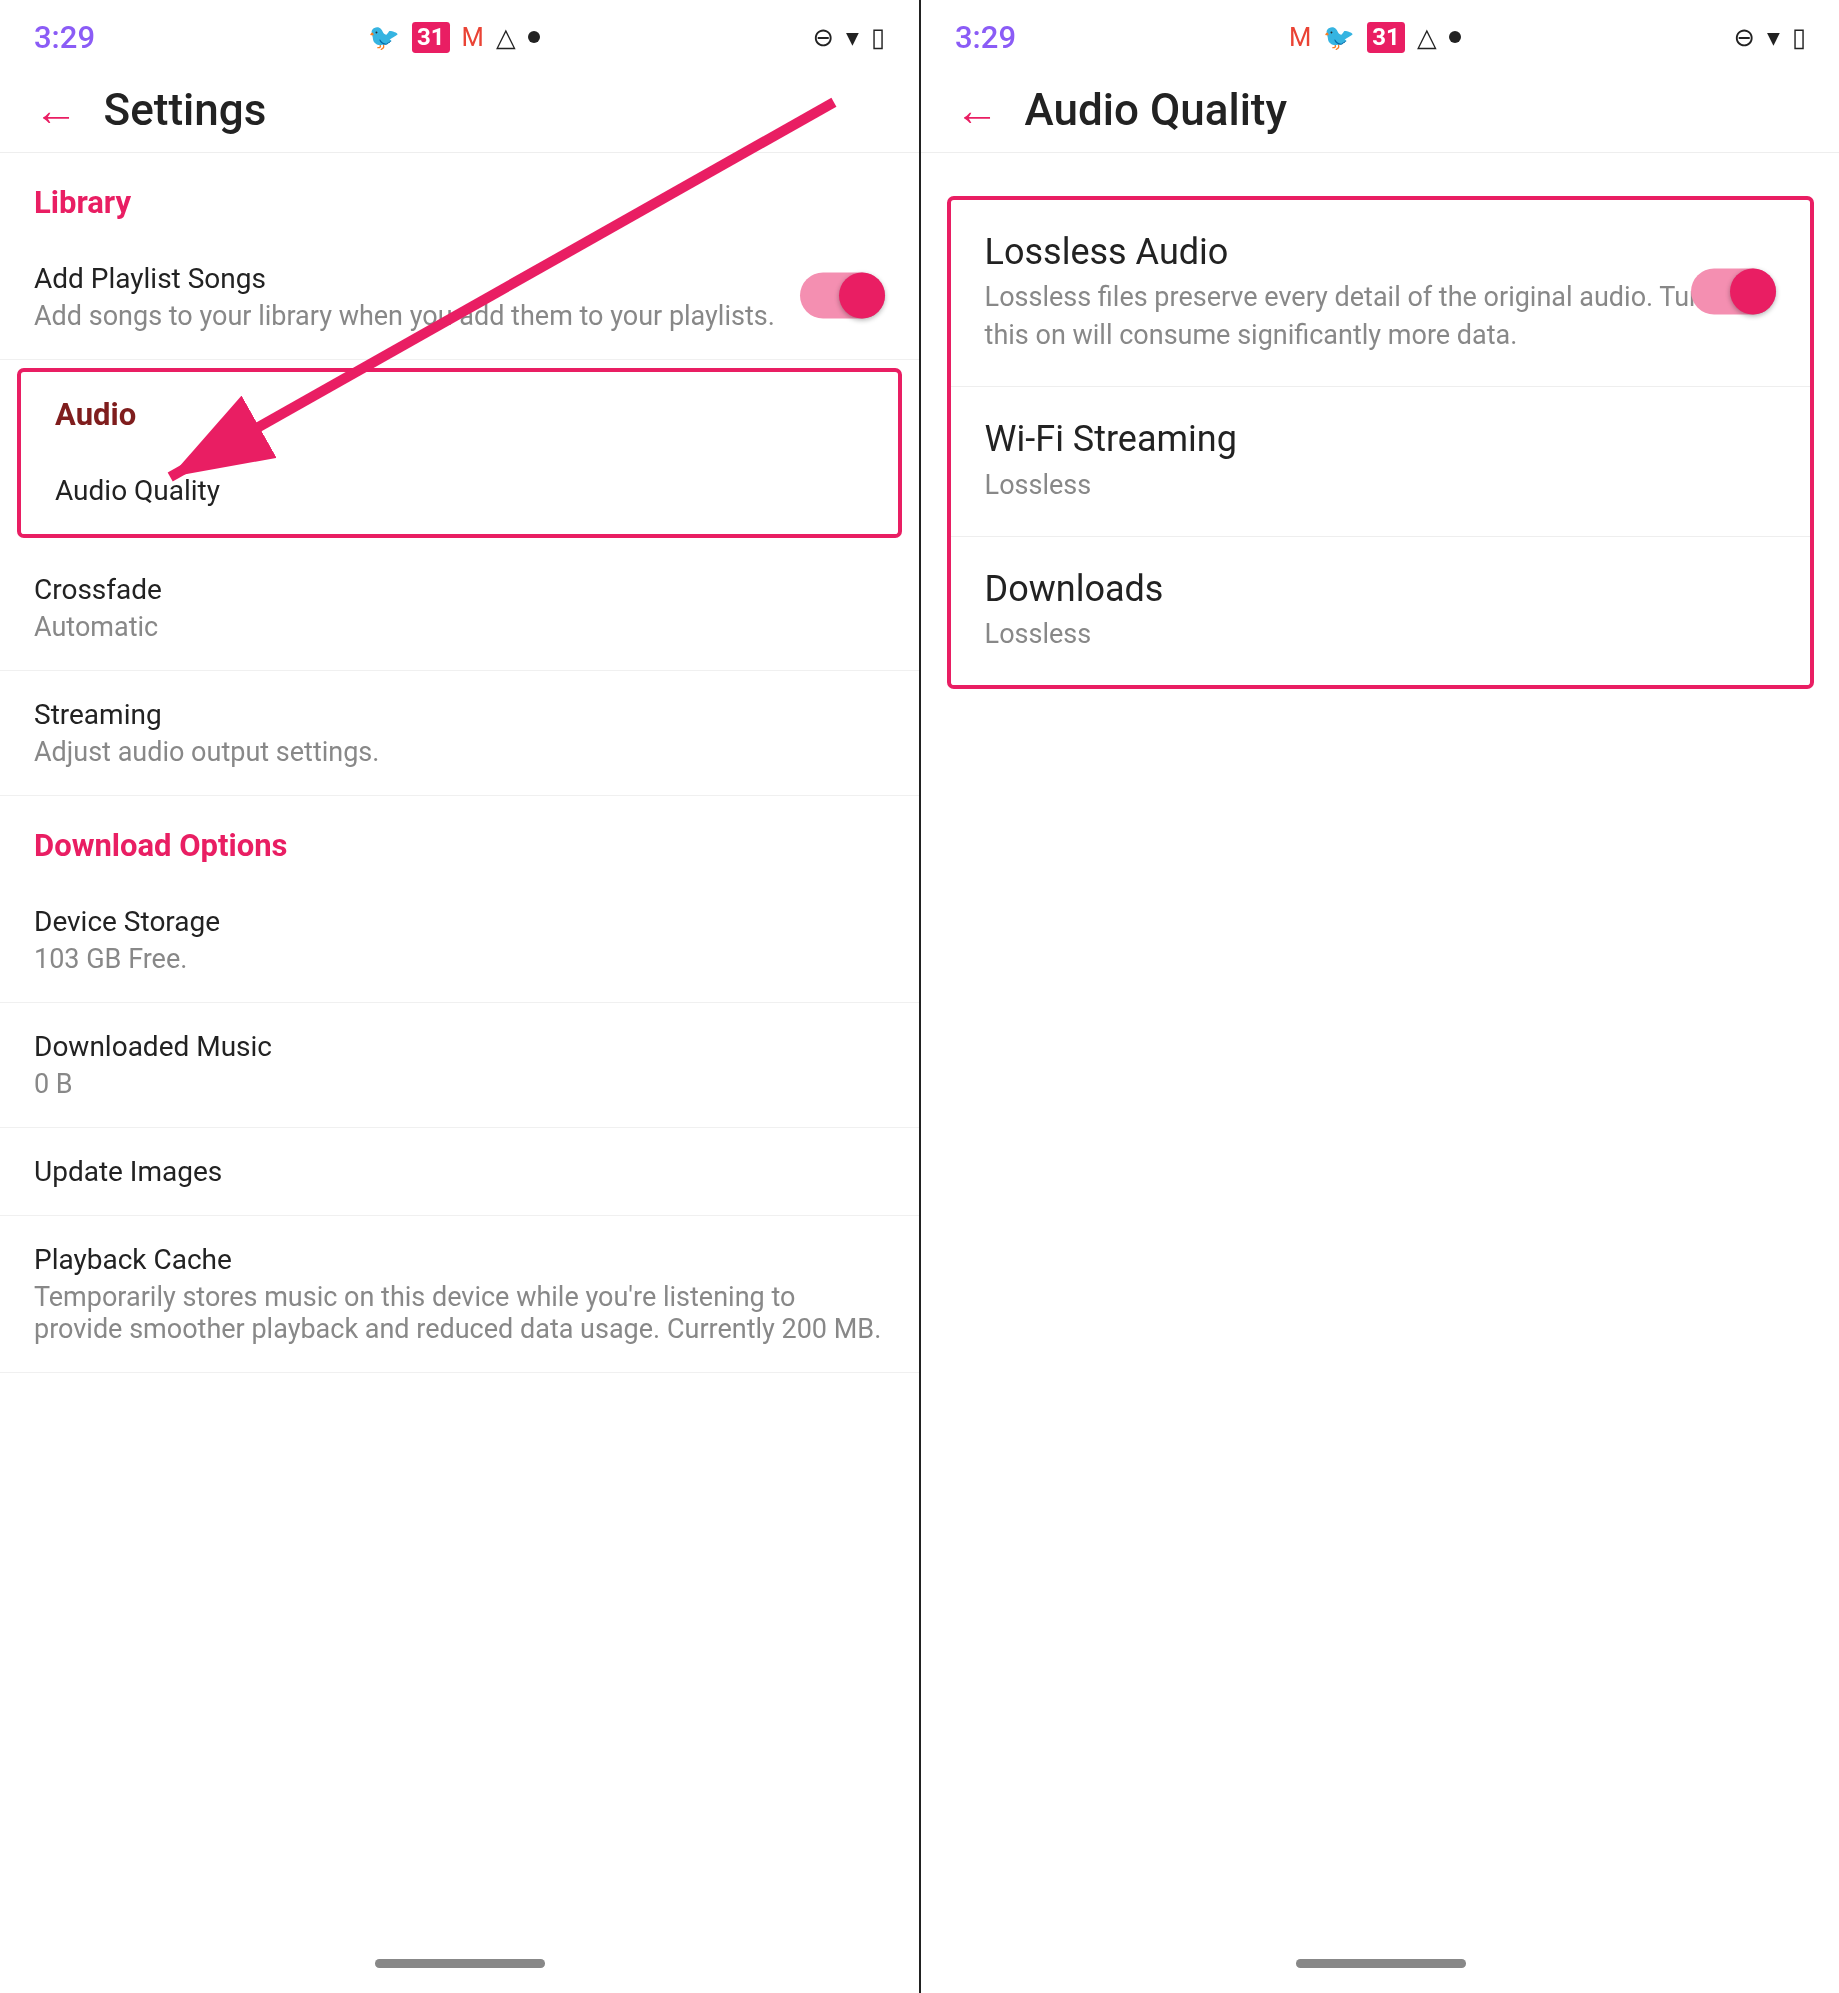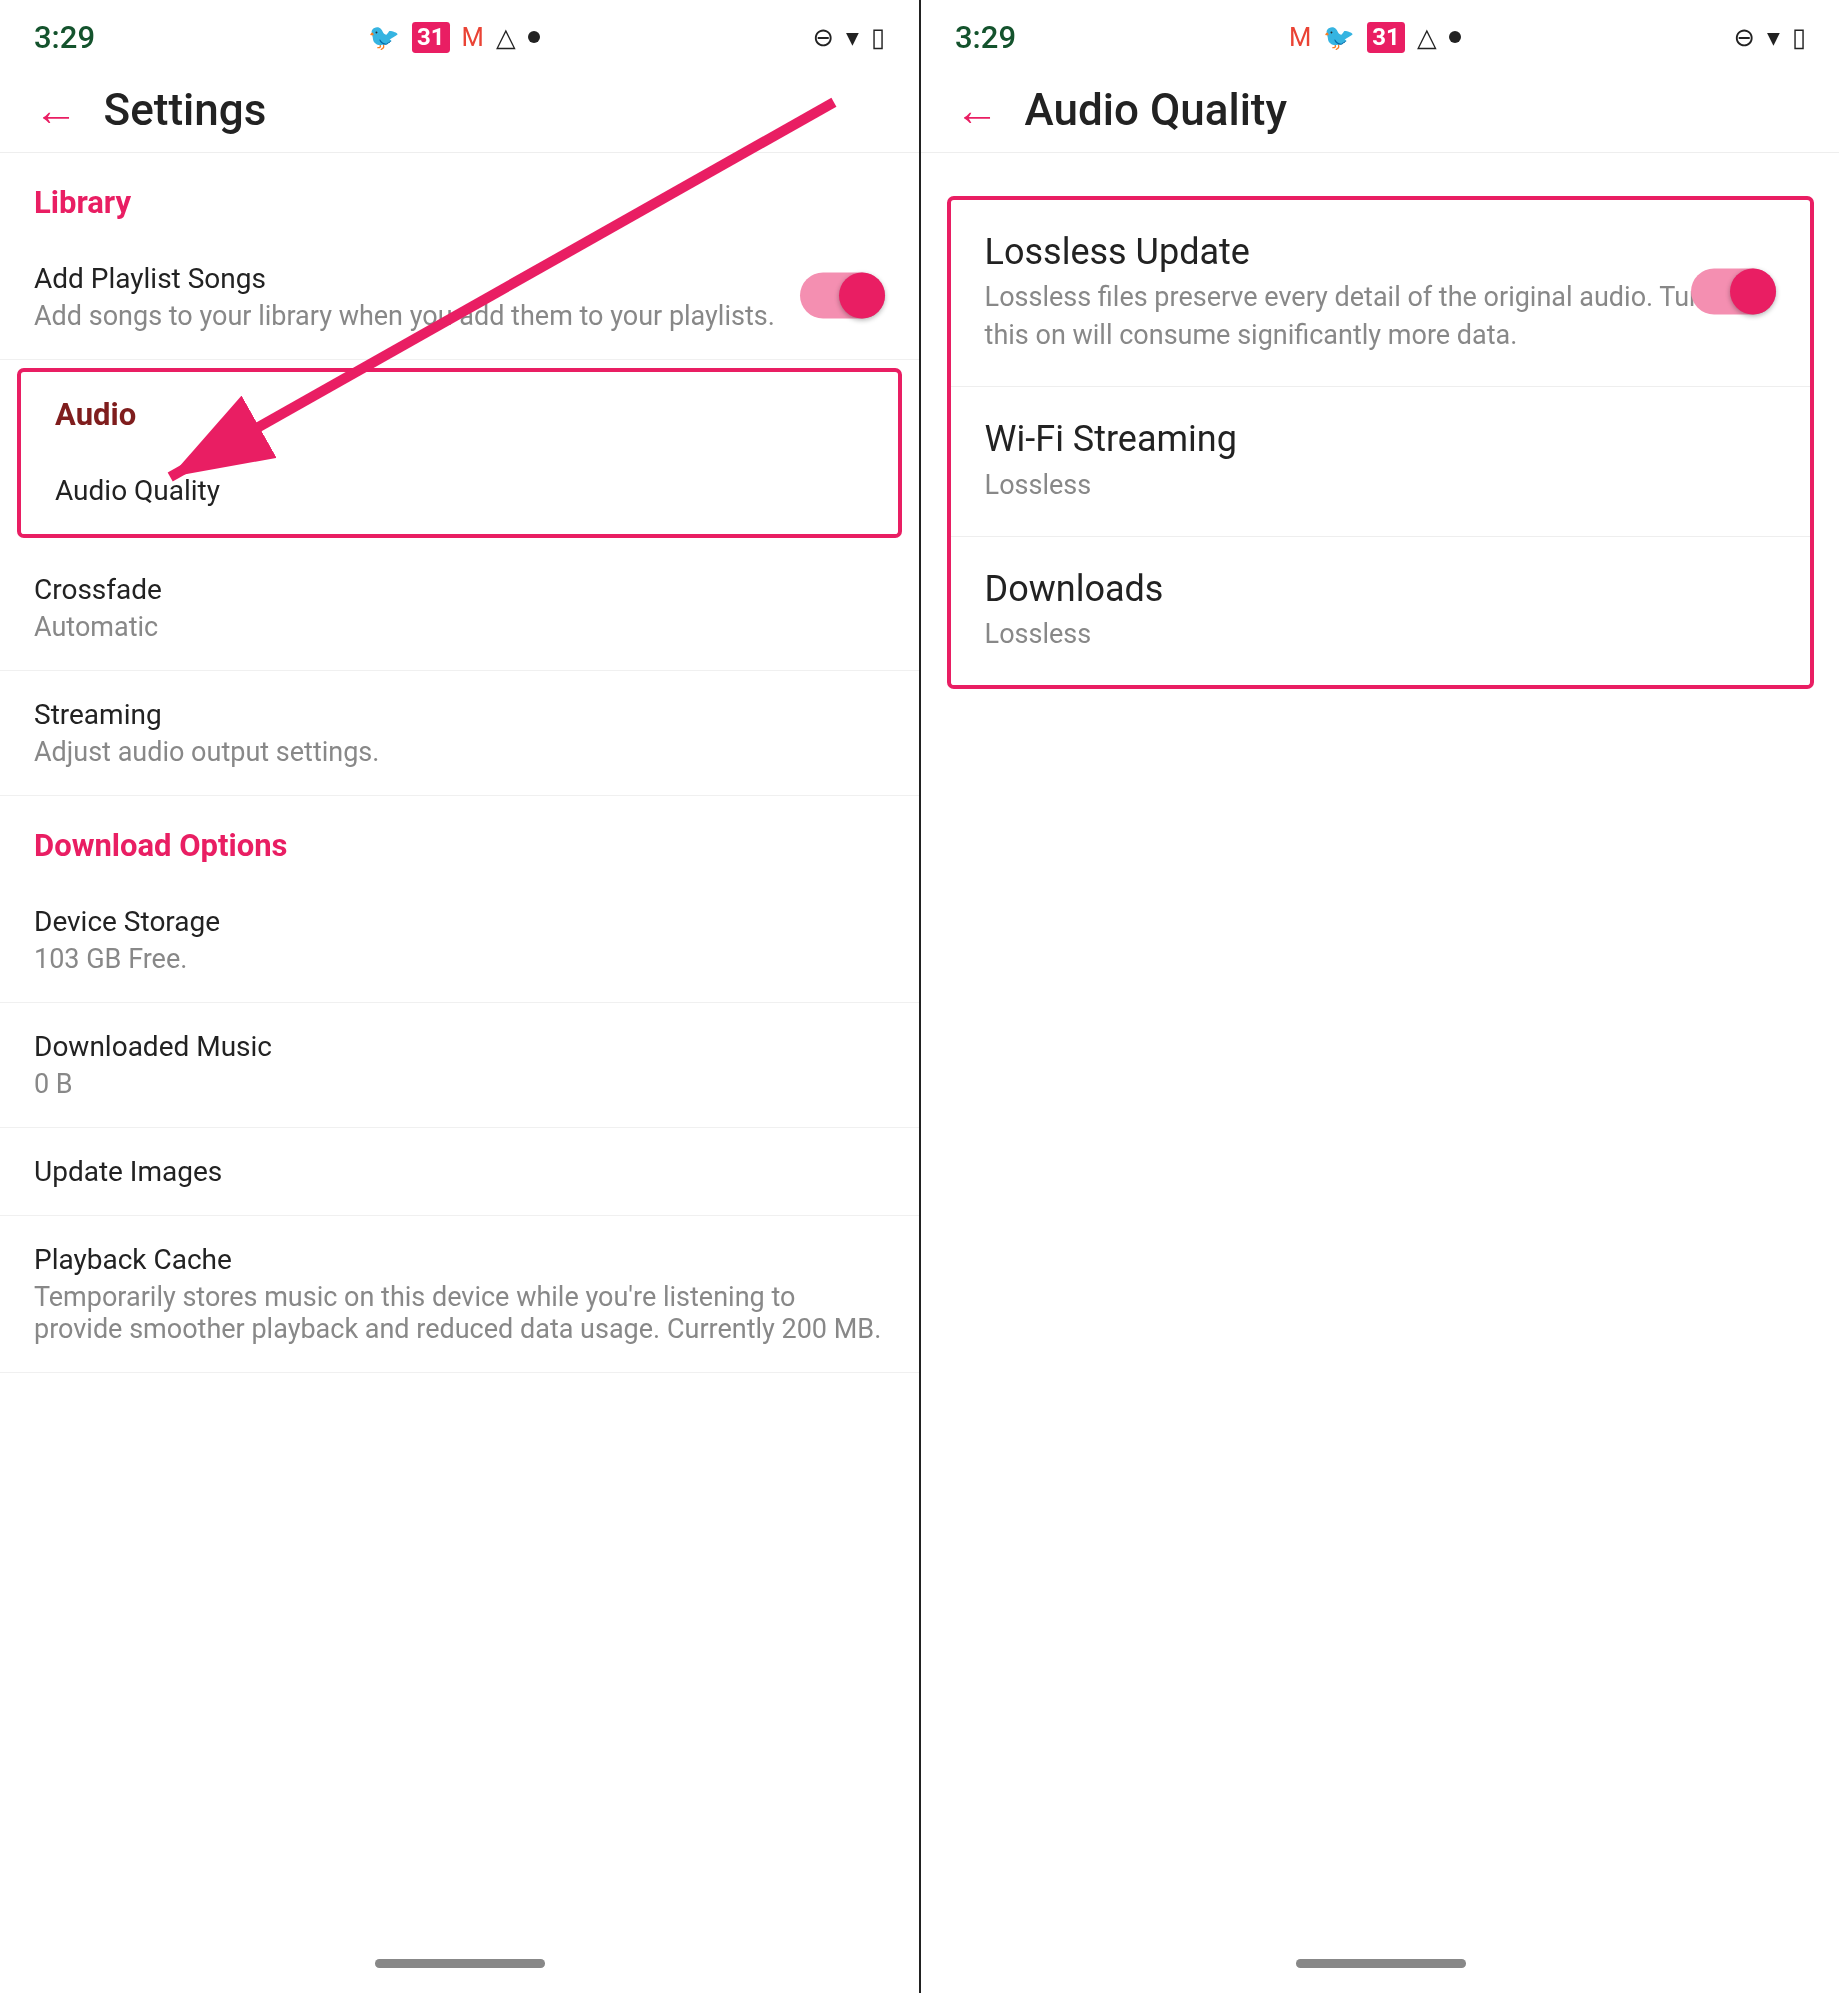--- a/index.html
+++ b/index.html
@@ -25,21 +25,21 @@
       display: flex;
       align-items: center;
       justify-content: space-between;
       padding: 15.3px 34px 8.5px 34px;
       height: 68px;
     }
 
     .status-time {
       font-size: 31px;
       font-weight: 500;
-      color: #14532d;
+      color: #8b5cf6;
     }
 
     .status-icons {
       display: flex;
       align-items: center;
       gap: 12px;
     }
 
     .status-icon {
       font-size: 25.6px;
@@ -327,21 +327,21 @@
 
   <div class="app-header">
     <span class="back-arrow">←</span>
     <span class="header-title">Audio Quality</span>
   </div>
 
   <div style="flex:1; padding: 25.6px 0;">
     <div class="audio-quality-box">
 
       <div class="aq-item">
-        <div class="aq-item-title">Lossless Update</div>
+        <div class="aq-item-title">Lossless Audio</div>
         <div class="aq-item-subtitle">Lossless files preserve every detail of the original audio. Turning this on will consume significantly more data.</div>
         <div class="aq-toggle">
           <div class="toggle">
             <div class="toggle-knob"></div>
           </div>
         </div>
       </div>
 
 
       <div class="aq-item">

